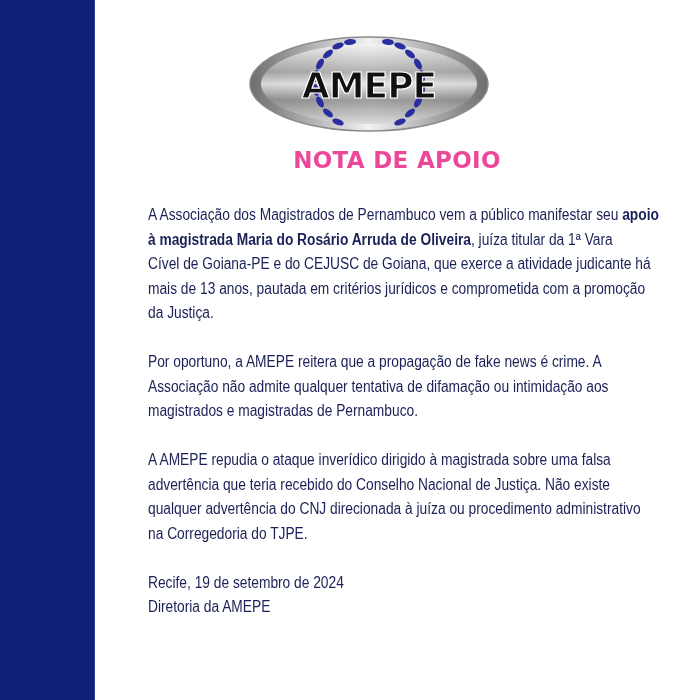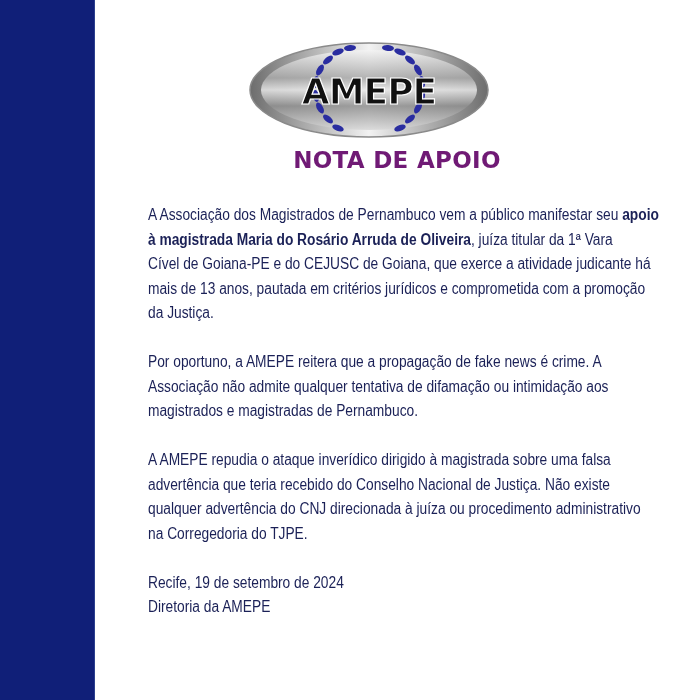--- a/index.html
+++ b/index.html
@@ -7,27 +7,27 @@
       width: 700px; height: 700px; position: relative; overflow: hidden;
       background: #ffffff;
       font-family: "Liberation Sans", sans-serif;
     }
     .sidebar {
       position: absolute; left: 0; top: 0; width: 94px; height: 700px;
       background: #101f78;
       border-right: 1px solid #2c3f8e;
     }
     .logo {
-      position: absolute; left: 248px; top: 40px; width: 242px; height: 100px;
+      position: absolute; left: 248px; top: 34px; width: 242px; height: 100px;
     }
     .title {
       position: absolute; left: 94px; width: 606px; top: 147px;
       text-align: center;
       font-family: "DejaVu Sans", sans-serif; font-weight: bold;
-      font-size: 23px; color: #701a75; letter-spacing: 0.3px;
+      font-size: 23px; color: #ec4899; letter-spacing: 0.3px;
     }
     .content {
       position: absolute; left: 116px; top: 203px; width: 580px;
       color: #1b2157;
       font-family: "Liberation Sans Narrow", "Liberation Sans", sans-serif;
       font-size: 16px; line-height: 24.5px; margin-left: 32px;
     }
     .para {
       margin: 0 0 24.5px 0;
       transform-origin: left top;

